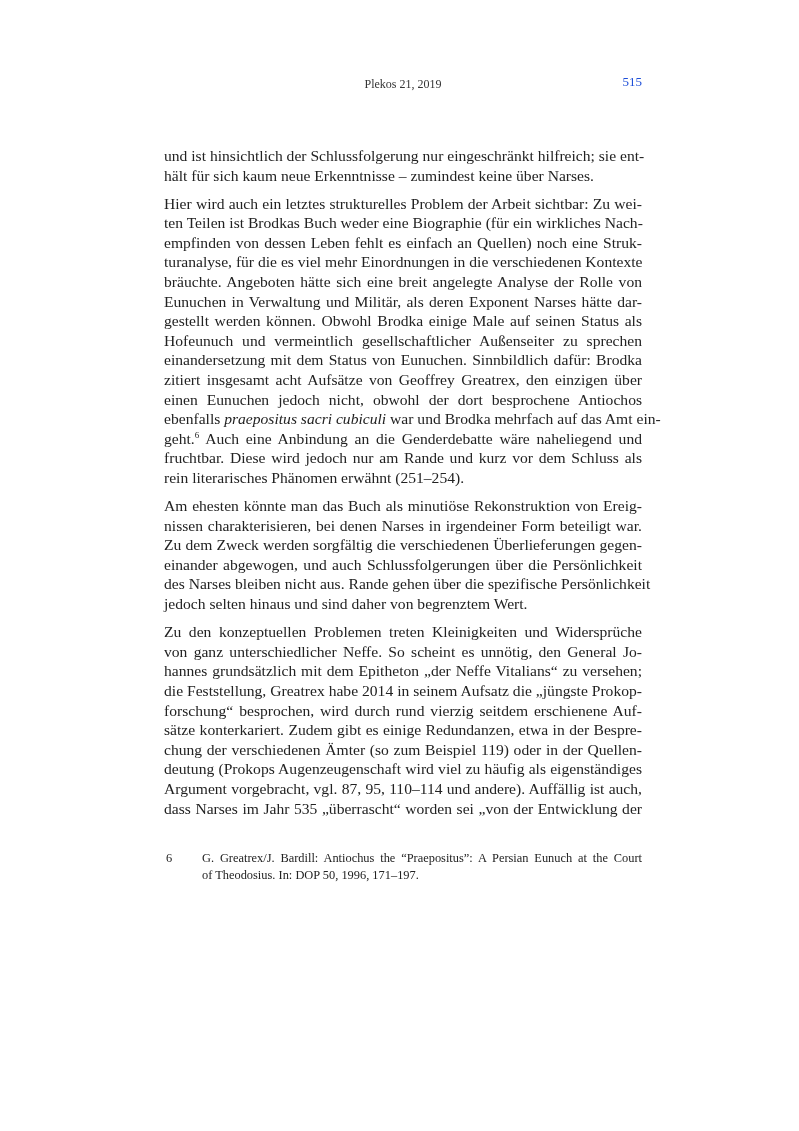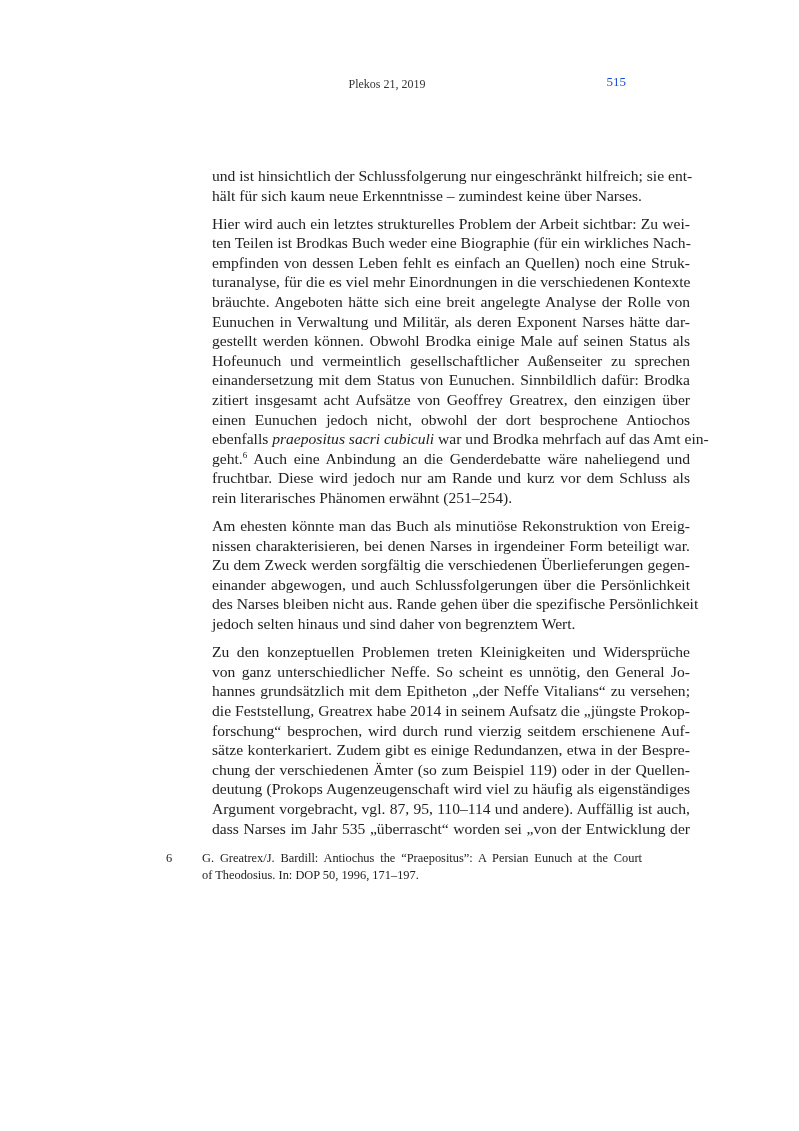--- a/index.html
+++ b/index.html
@@ -11,21 +11,21 @@
       width: 799px;
       height: 1131px;
       position: relative;
       overflow: hidden;
       font-family: "Liberation Serif", "DejaVu Serif", serif;
       color: #222222;
     }
     .page-header {
       position: absolute;
       top: 74px;
-      left: 148px;
+      left: 164px;
       width: 478px;
       height: 20px;
       font-size: 12px;
     }
     .journal {
       position: absolute;
       left: 0;
       width: 100%;
       text-align: center;
       top: 3px;
@@ -33,26 +33,25 @@
     }
     .pageno {
       position: absolute;
       right: 0;
       top: 0;
       font-size: 13px;
       color: #1d4ed8;
     }
     .body-text {
       position: absolute;
-      top: 166px;
+      top: 146px;
       left: 164px;
       width: 478px;
       font-size: 15.6px;
       line-height: 19.6px;
-      margin-left: 48px;
     }
     .para {
       margin: 0 0 8.5px 0;
     }
     .line {
       display: block;
       text-align: justify;
       text-align-last: justify;
       white-space: nowrap;
       height: 19.6px;

